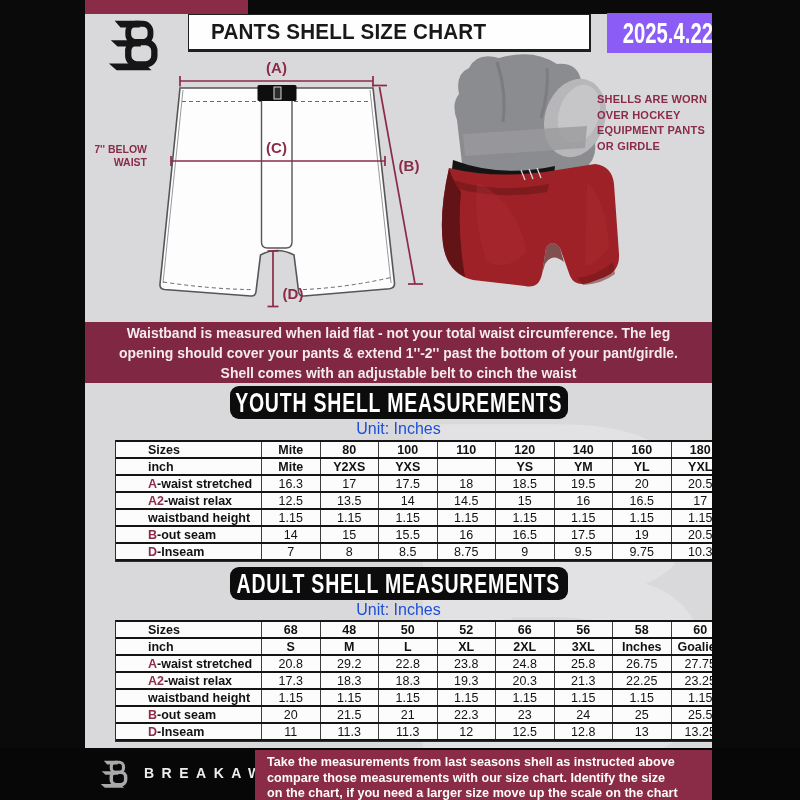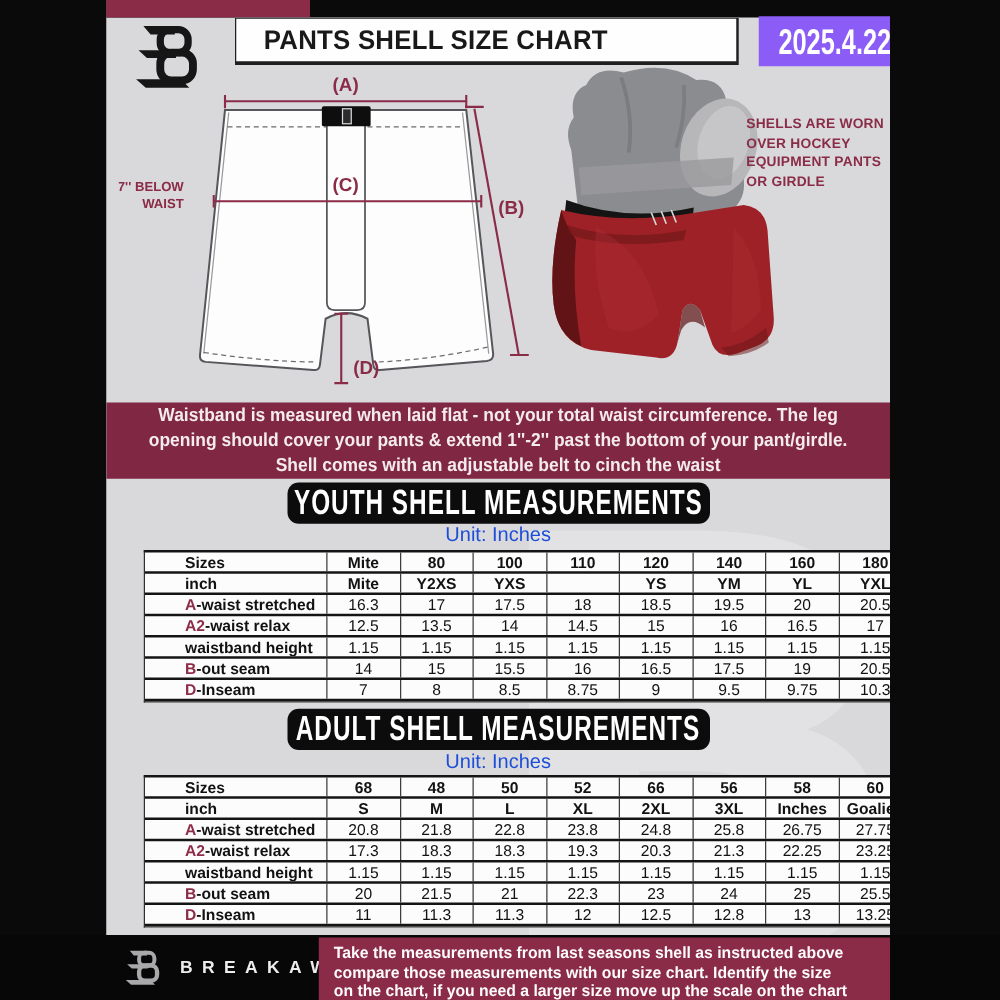--- a/index.html
+++ b/index.html
@@ -273,21 +273,21 @@
           <div class="tcell">L</div>
           <div class="tcell">XL</div>
           <div class="tcell">2XL</div>
           <div class="tcell">3XL</div>
           <div class="tcell">Inches</div>
           <div class="tcell">Goalie+</div>
         </div>
         <div class="trow">
           <div class="tcell"><span class="pfx">A</span>-waist stretched</div>
           <div class="tcell">20.8</div>
-          <div class="tcell">21.8</div>
+          <div class="tcell">29.2</div>
           <div class="tcell">22.8</div>
           <div class="tcell">23.8</div>
           <div class="tcell">24.8</div>
           <div class="tcell">25.8</div>
           <div class="tcell">26.75</div>
           <div class="tcell">27.75</div>
         </div>
         <div class="trow">
           <div class="tcell"><span class="pfx">A2</span>-waist relax</div>
           <div class="tcell">17.3</div>

